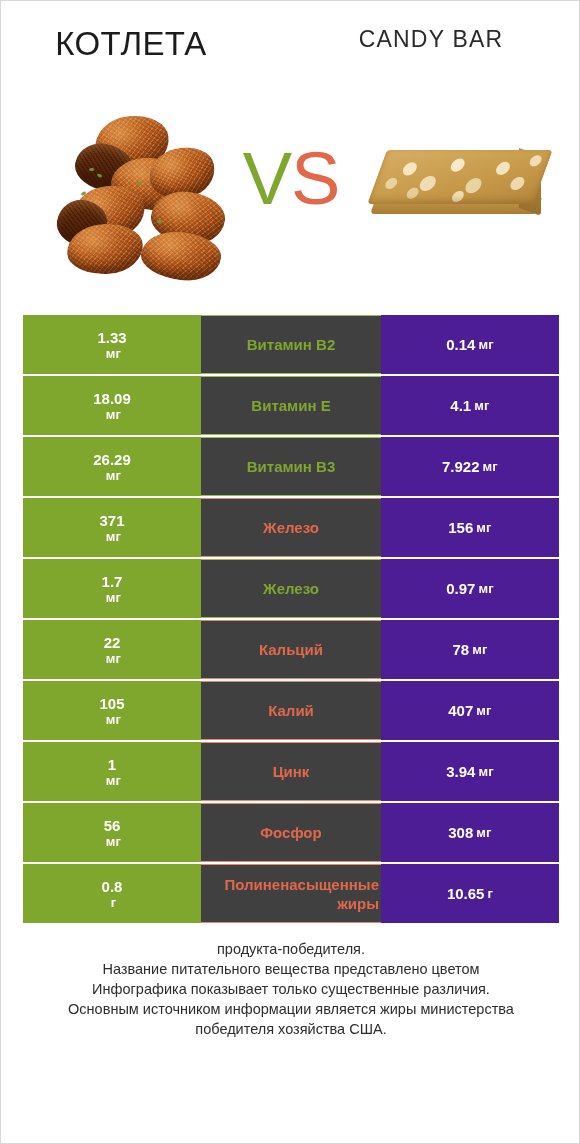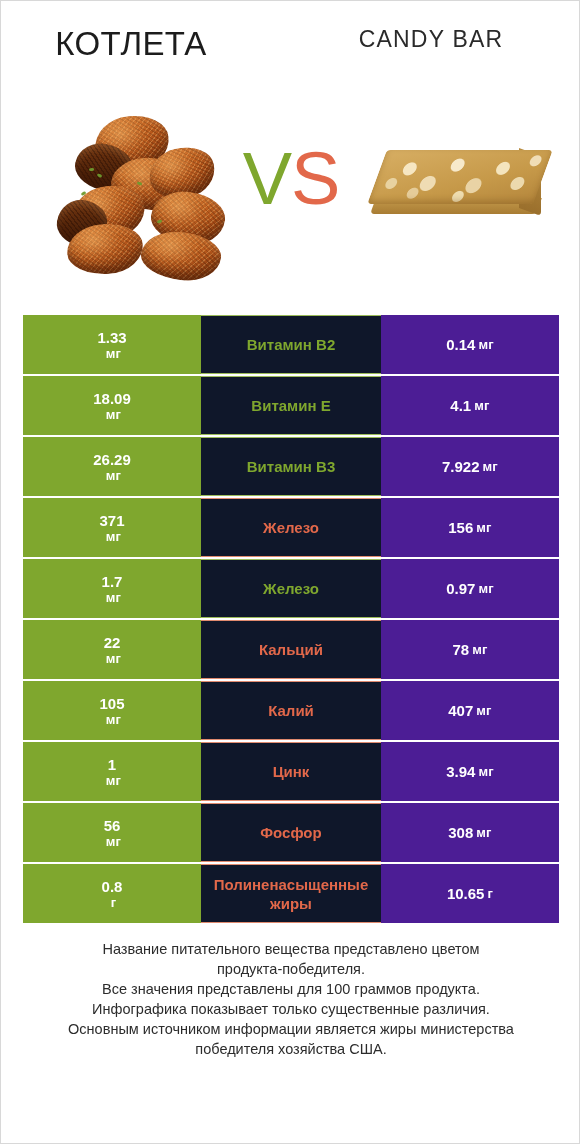--- a/index.html
+++ b/index.html
@@ -120,25 +120,25 @@
     font-size: 15px;
     font-weight: 700;
     box-sizing: border-box;
   }
   .cell-left  { background: #7FA72E; flex-direction: column; }
   .cell-right { background: #4c1d95; }
 
   .cell-mid {
     flex: 1 1 auto;
     width: 180px;
-    background: #0f172a;
+    background: #404040;
     display: flex;
     align-items: center;
     justify-content: center;
-    text-align: center;
+    text-align: right;
     font-size: 15px;
     font-weight: 700;
     line-height: 19px;
     box-sizing: border-box;
     overflow: hidden;
     padding: 0 2px;
     border-top: 1px solid transparent;
     border-bottom: 1px solid transparent;
   }
   .cell-mid.win-left  { color: #7FA72E; border-top-color: #9bbb59; border-bottom-color: #9bbb59; }
@@ -408,21 +408,20 @@
           <span class="lbl">Полиненасыщенные жиры</span>
         </div>
         <div class="cell-right">
           <span>10.65</span>
           <span class="unit">г</span>
         </div>
       </div>
     </div>
 
   <div class="footer">
+    <div>продукта-победителя.</div>
     <div>Название питательного вещества представлено цветом</div>
-    <div>продукта-победителя.</div>
-    <div>Все значения представлены для 100 граммов продукта.</div>
     <div>Инфографика показывает только существенные различия.</div>
     <div>Основным источником информации является жиры министерства</div>
     <div>победителя хозяйства США.</div>
   </div>
 
 </div>
 
 </body></html>

